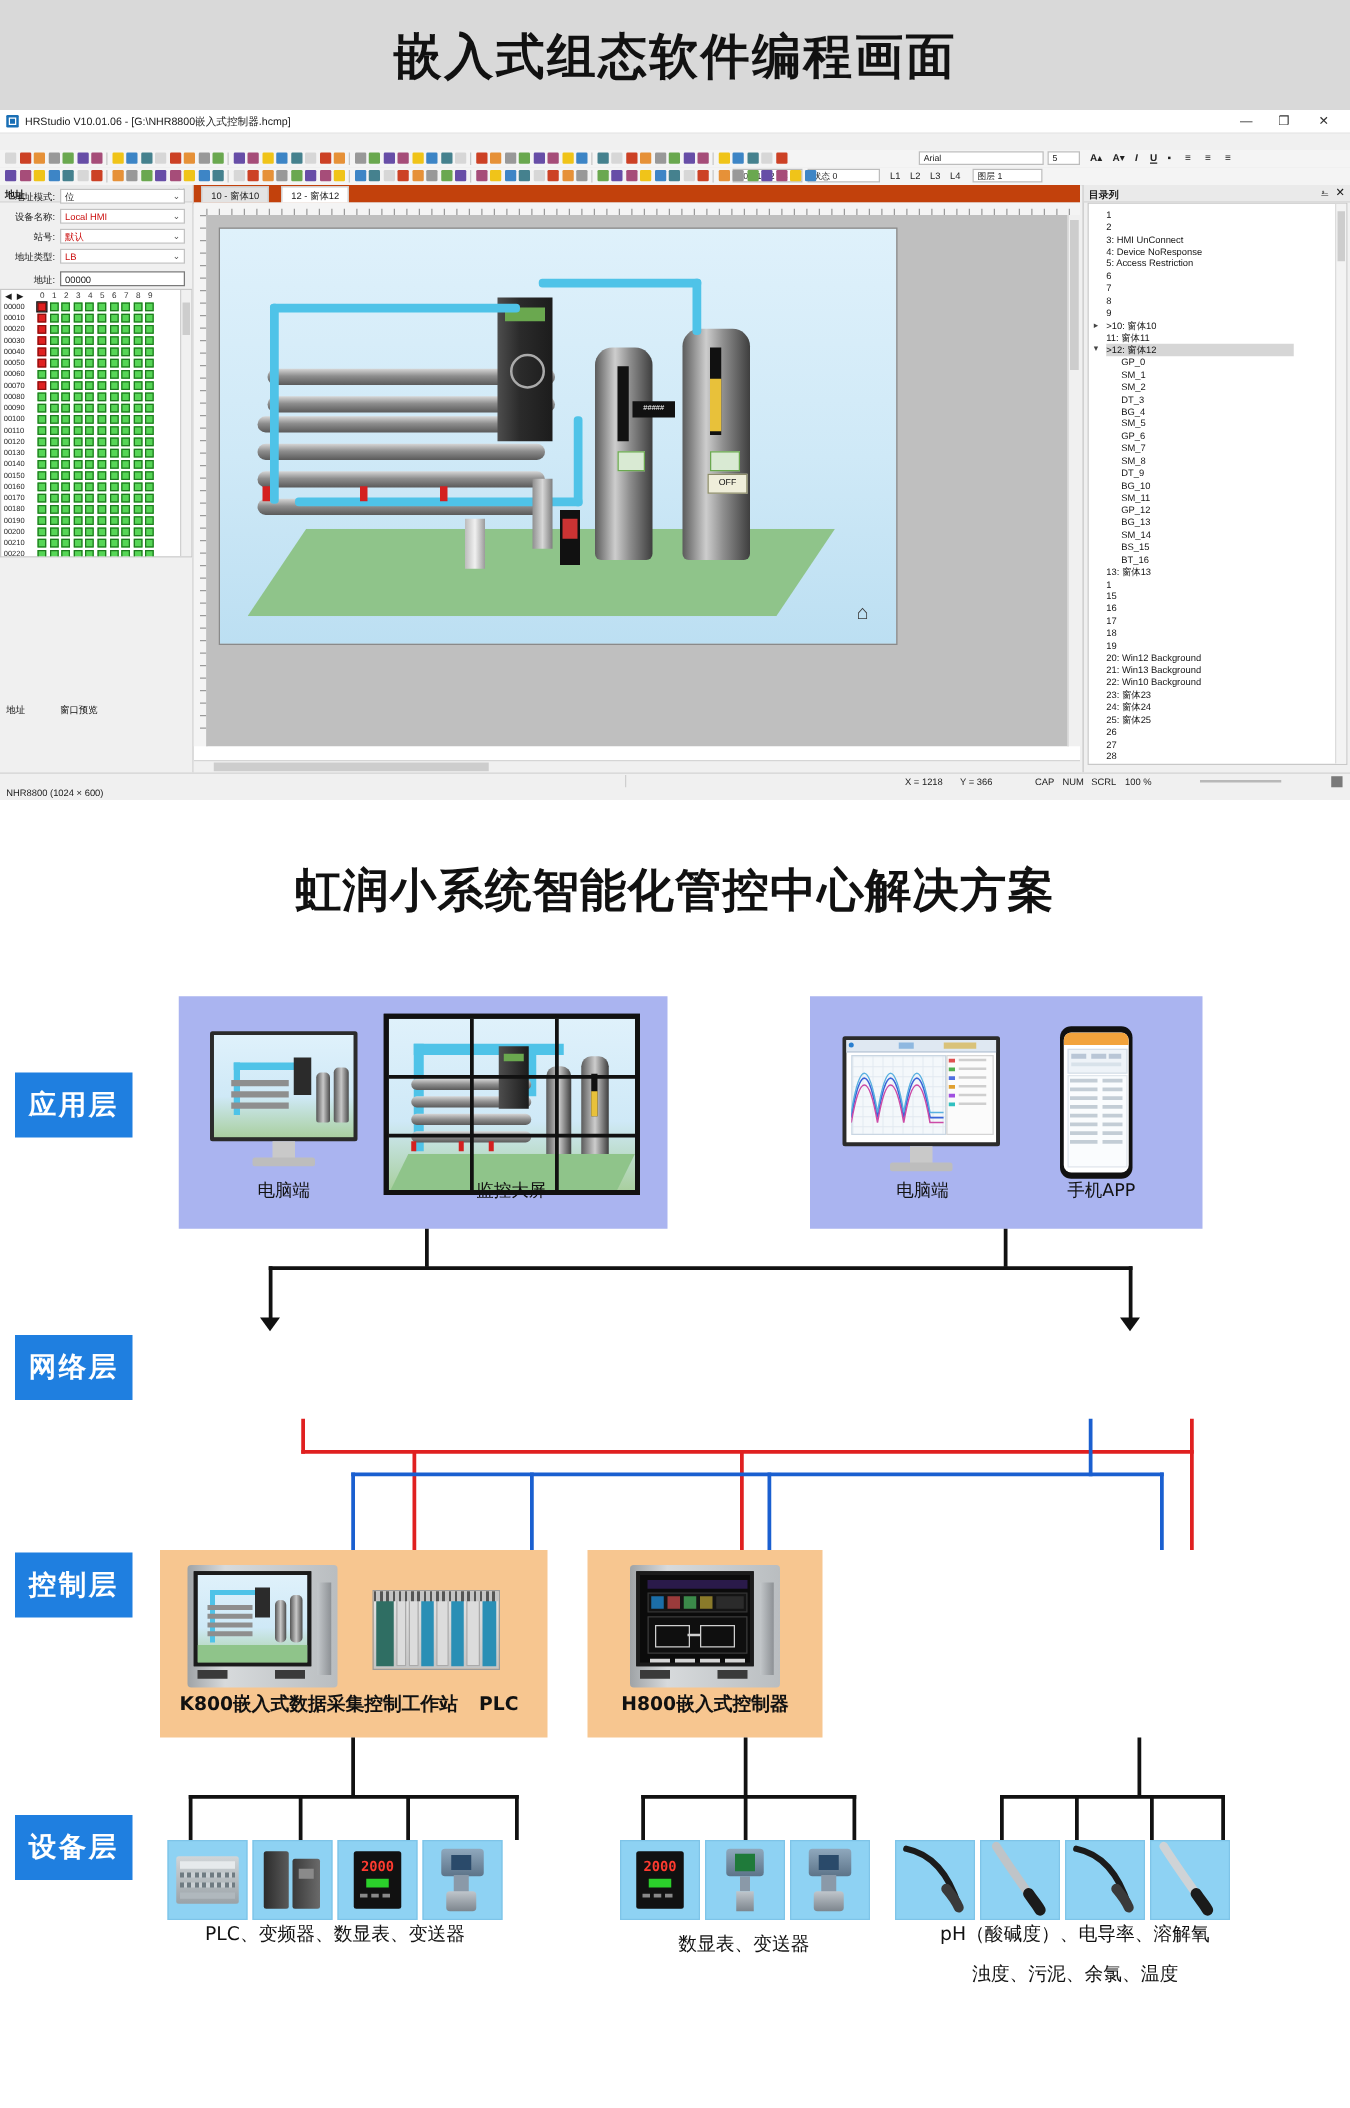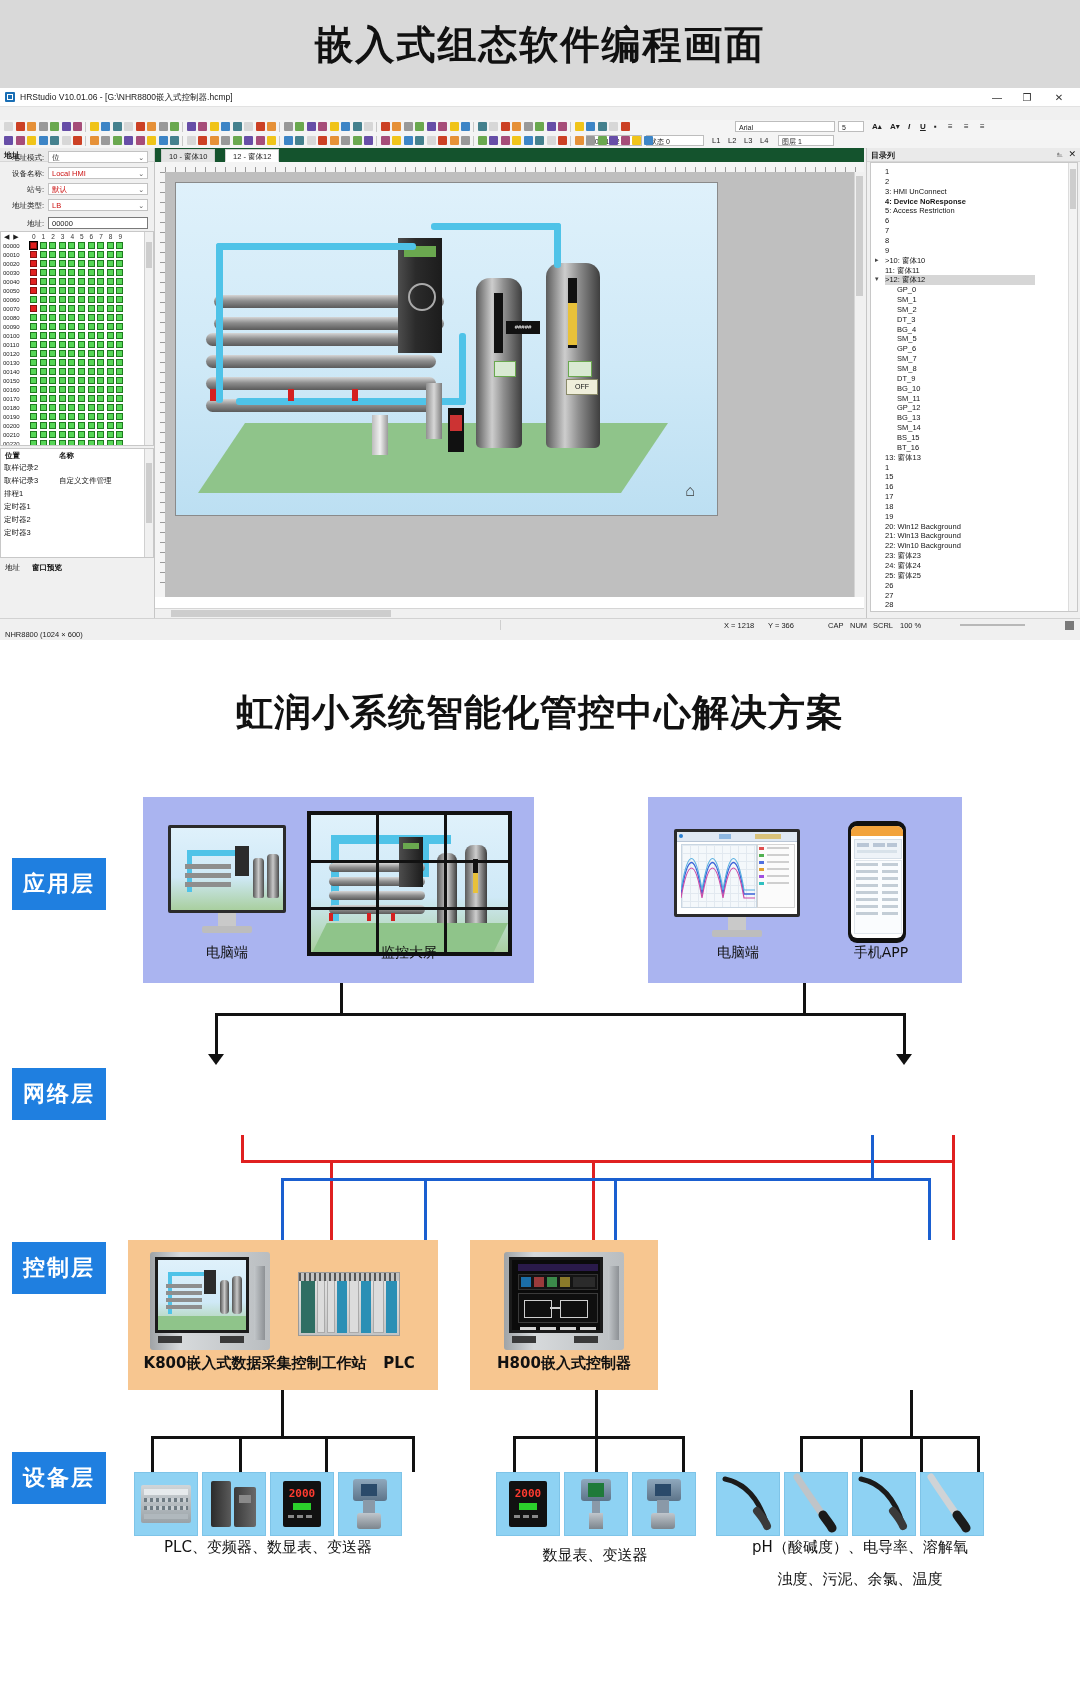--- a/index.html
+++ b/index.html
@@ -71,21 +71,21 @@
   #list-panel{position:absolute;left:0;top:300px;width:154px;height:110px;background:#fff;border:1px solid #c8c8c8;box-sizing:border-box;}
   .lp-hdr{position:absolute;top:2px;font-size:7.5px;font-weight:bold;color:#111;}
   .lp-row{position:absolute;left:3px;font-size:7.5px;color:#111;}
   .lp-row2{position:absolute;left:58px;font-size:7.5px;color:#111;}
   #list-scroll{position:absolute;right:0;top:0;width:8px;height:108px;background:#f0f0f0;border-left:1px solid #d0d0d0;}
   #list-thumb{position:absolute;left:1px;top:14px;width:6px;height:60px;background:#cdcdcd;}
   #dock-tabs{position:absolute;left:0;top:414px;width:154px;height:14px;}
   .dock-tab{position:absolute;top:1px;font-size:7.5px;color:#111;}
   
   #canvas-area{position:absolute;left:155px;top:60px;width:709px;height:470px;background:#ffffff;}
-  #doc-tabs{position:absolute;left:0;top:0;width:709px;height:14px;background:#14532d;border-bottom:1px solid #cfcfcf;}
+  #doc-tabs{position:absolute;left:0;top:0;width:709px;height:14px;background:#c2410c;border-bottom:1px solid #cfcfcf;}
   .doc-tab{position:absolute;top:1px;height:13px;font-size:7.5px;line-height:13px;padding:0 7px;box-sizing:border-box;color:#1b1b1b;}
   .doc-tab.inactive{background:#e3e3e3;border:1px solid #cfcfcf;border-bottom:none;}
   .doc-tab.active{background:#ffffff;border:1px solid #cfcfcf;border-bottom:1px solid #ffffff;}
   #ruler-h{position:absolute;left:0;top:14px;width:709px;height:10px;background:#f4f4f4;border-bottom:1px solid #d5d5d5;}
   #ruler-v{position:absolute;left:0;top:24px;width:10px;height:425px;background:#f4f4f4;border-right:1px solid #d5d5d5;}
   .rt{position:absolute;top:5px;width:1px;height:5px;background:#9a9a9a;}
   .rtv{position:absolute;left:5px;width:5px;height:1px;background:#9a9a9a;}
   #canvas-scrollarea{position:absolute;left:10px;top:24px;width:690px;height:425px;background:#bfbfbf;overflow:hidden;}
   #hmi-canvas{position:absolute;left:10px;top:10px;width:541px;height:332px;background:linear-gradient(#dff1fb 0%,#cfe9f7 55%,#bcdff2 100%);border:1px solid #8a8a8a;overflow:hidden;}
   
@@ -613,39 +613,23 @@
           <div class="cell" style="left: 77px; top: 208px;"></div>
           <div class="cell" style="left: 86.6px; top: 208px;"></div>
           <div class="cell" style="left: 96.2px; top: 208px;"></div>
           <div class="cell" style="left: 105.8px; top: 208px;"></div>
           <div class="cell" style="left: 115.4px; top: 208px;"></div>
         </div>
       <div id="grid-scroll">
           <div id="grid-thumb"></div>
         </div>
     </div>
-    <div id="list-panel">
-      <div class="lp-hdr" style="left:4px;">位置</div>
-      <div class="lp-hdr" style="left:58px;">名称</div>
-      <div id="list-rows">
-          <div class="lp-row" style="top: 14px;">取样记录2</div>
-          <div class="lp-row" style="top: 27px;">取样记录3</div>
-          <div class="lp-row2" style="top: 27px;">自定义文件管理</div>
-          <div class="lp-row" style="top: 40px;">排程1</div>
-          <div class="lp-row" style="top: 53px;">定时器1</div>
-          <div class="lp-row" style="top: 66px;">定时器2</div>
-          <div class="lp-row" style="top: 79px;">定时器3</div>
-        </div>
-      <div id="list-scroll">
-          <div id="list-thumb"></div>
-        </div>
-    </div>
     <div id="dock-tabs">
       <div class="dock-tab" style="left:5px;">地址</div>
-      <div class="dock-tab" style="left:32px;font-weight:bold;">窗口预览</div>
+      <div class="dock-tab" style="left:48px;">窗口预览</div>
     </div>
   </div>
 
   <div id="canvas-area">
     <div id="doc-tabs">
       <div class="doc-tab inactive" style="left:6px;">10 - 窗体10</div>
       <div class="doc-tab active" style="left:70px;">12 - 窗体12</div>
     </div>
     <div id="ruler-h">
         <div class="rt" style="left: 10px;"></div>
@@ -824,21 +808,21 @@
     <div id="tree-head">
       <div id="tree-title">目录列</div>
       <div id="tree-pin">⎁</div>
       <div id="tree-close">✕</div>
     </div>
     <div id="tree-body">
       <div id="tree-nodes">
           <div class="tnode" style="left: 14px; top: 4px;">1</div>
           <div class="tnode" style="left: 14px; top: 13.85px;">2</div>
           <div class="tnode" style="left: 14px; top: 23.7px;">3: HMI UnConnect</div>
-          <div class="tnode" style="left: 14px; top: 33.55px; font-weight: bold;">4: Device NoResponse</div>
+          <div class="tnode" style="left: 14px; top: 33.55px;">4: Device NoResponse</div>
           <div class="tnode" style="left: 14px; top: 43.4px;">5: Access Restriction</div>
           <div class="tnode" style="left: 14px; top: 53.25px;">6</div>
           <div class="tnode" style="left: 14px; top: 63.1px;">7</div>
           <div class="tnode" style="left: 14px; top: 72.95px;">8</div>
           <div class="tnode" style="left: 14px; top: 82.8px;">9</div>
           <div class="texp" style="left: 4px; top: 92.65px;">▸</div>
           <div class="tnode" style="left: 14px; top: 92.65px;">&gt;10: 窗体10</div>
           <div class="tnode" style="left: 14px; top: 102.5px;">11: 窗体11</div>
           <div class="texp" style="left: 4px; top: 112.35px;">▾</div>
           <div class="tnode sel" style="left: 14px; top: 112.35px; width: 150px;">&gt;12: 窗体12</div>

